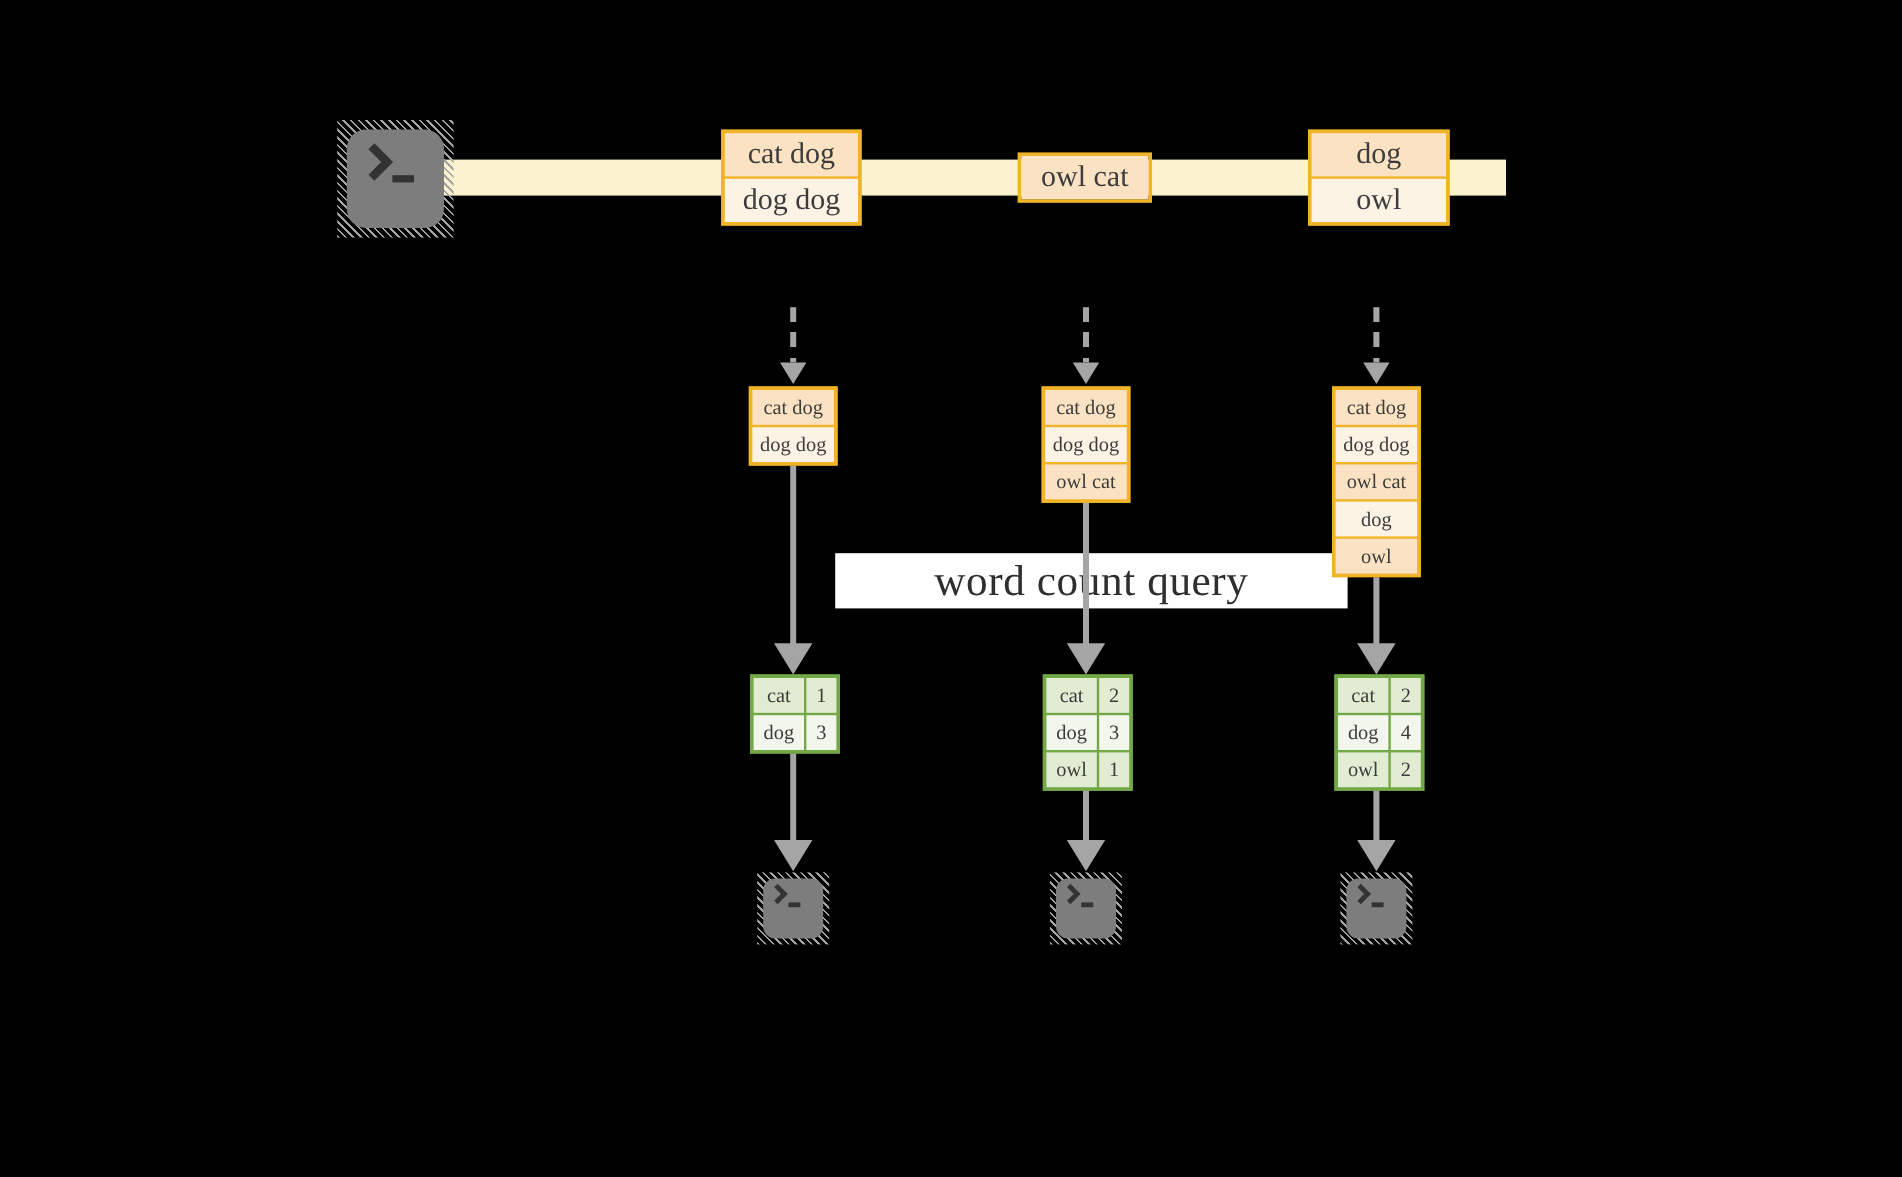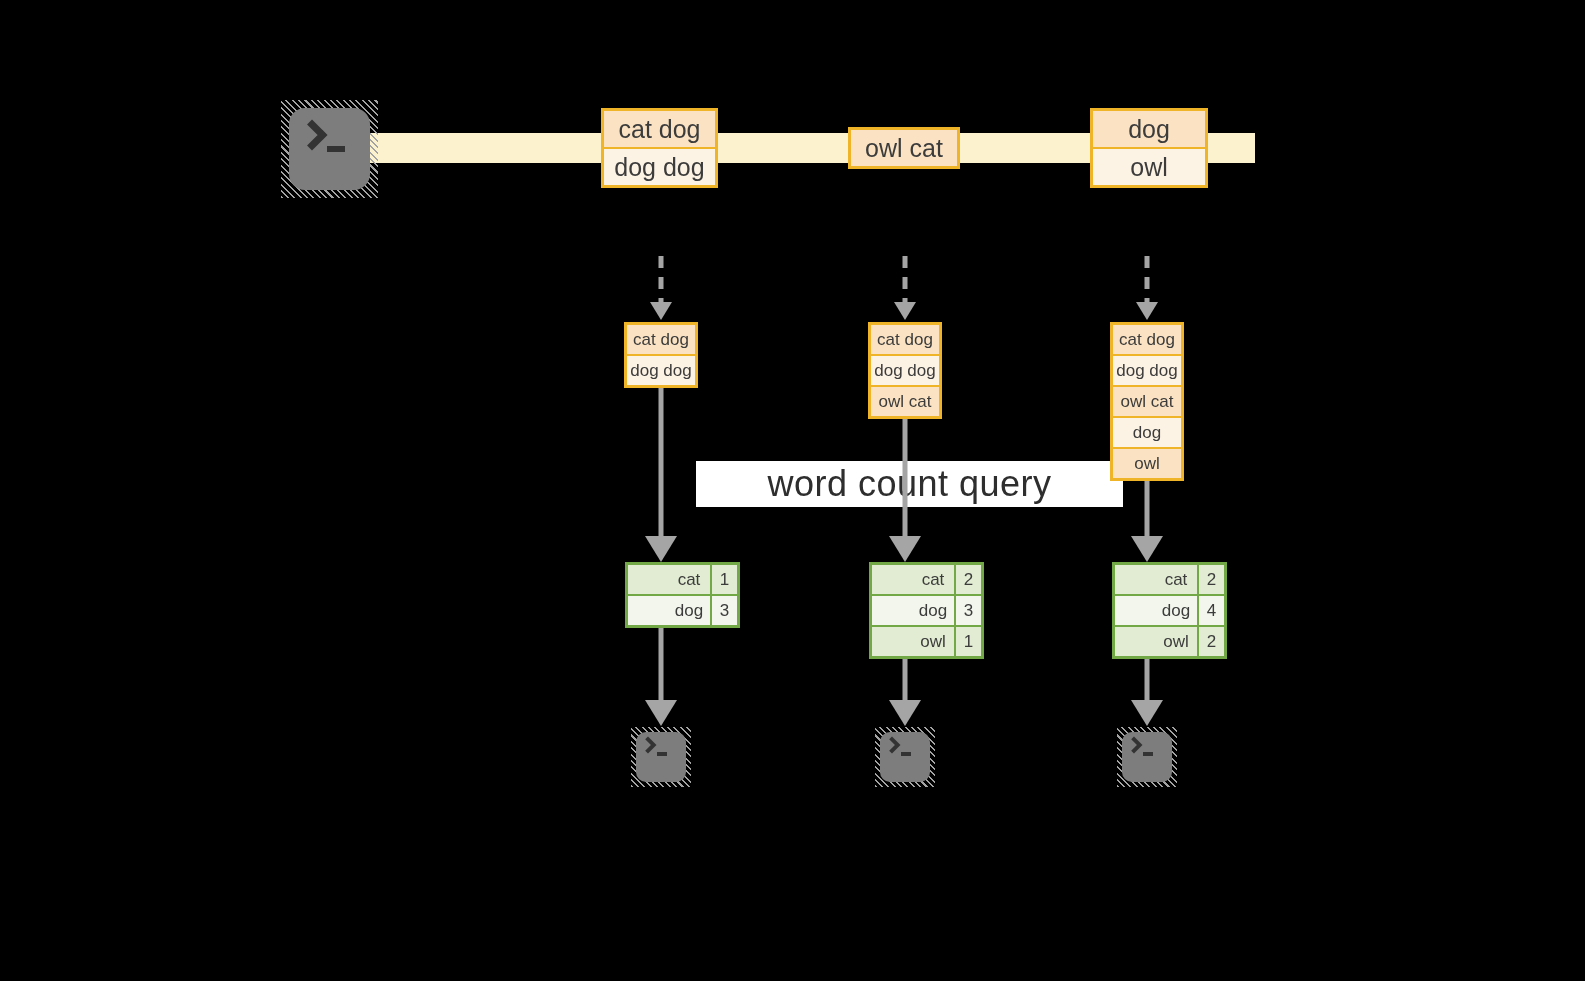--- a/index.html
+++ b/index.html
@@ -1,18 +1,18 @@
 <!DOCTYPE html>
 <html style="--background: #000000; --band: #fcf2cd; --gold: #f0b428; --peach: #fae2c2; --cream: #fdf3e4; --green: #72a846; --green_cell_dark: #e1ecd2; --green_cell_light: #f2f6ec; --arrow: #a5a5a5; --icon_gray: #7d7d7d; --hatch: #a3a3a3; --label_bg: #ffffff; --text_dark: #3c3c3c;"><head>
 <meta charset="utf-8">
 <style>
   html,body{margin:0;padding:0;background:#000;}
   .canvas{
     position:relative;width:1255px;height:981px;background:var(--background,#000);
-    font-family:Liberation Sans, sans-serif;overflow:hidden;
+    font-family:Liberation Serif, serif;overflow:hidden;
   }
   
   .band{position:absolute;left:370px;top:133px;width:920px;height:30px;
         background:var(--band,#fcf2cd);z-index:1;}
   .band-head{position:absolute;left:1290px;top:122px;width:0;height:0;z-index:1;
         border-top:26px solid transparent;border-bottom:26px solid transparent;
         border-left:32px solid var(--band,#fcf2cd);}
   
   .term{position:absolute;z-index:4;
         background:repeating-linear-gradient(45deg,var(--hatch,#a3a3a3) 0 1.5px,transparent 1.5px 4.5px);}
@@ -46,21 +46,21 @@
   
   .qlabel{position:absolute;left:696px;top:461px;width:427px;height:46px;z-index:3;
         background:var(--label_bg,#fff);display:flex;align-items:center;justify-content:center;
         font-size:36px;color:#2e2e2e;letter-spacing:.5px;}
   
   .gtable{position:absolute;display:flex;flex-direction:column;gap:2px;z-index:4;
         background:var(--green,#72a846);border:3px solid var(--green,#72a846);box-sizing:border-box;}
   .gtable .trow{display:flex;gap:2px;}
   .gtable .cell{height:29px;display:flex;align-items:center;justify-content:center;
         font-size:17px;color:var(--text_dark,#3c3c3c);}
-  .gtable .word{width:42px;padding-left:40px;}
+  .gtable .word{width:42px;}
   .gtable .num{width:25px;}
   .gtable .trow:nth-child(odd) .cell{background:var(--green_cell_dark,#e1ecd2);}
   .gtable .trow:nth-child(even) .cell{background:var(--green_cell_light,#f2f6ec);}
 </style>
 </head>
 <body>
 
 <div class="canvas">
 
   <div class="band"></div>

